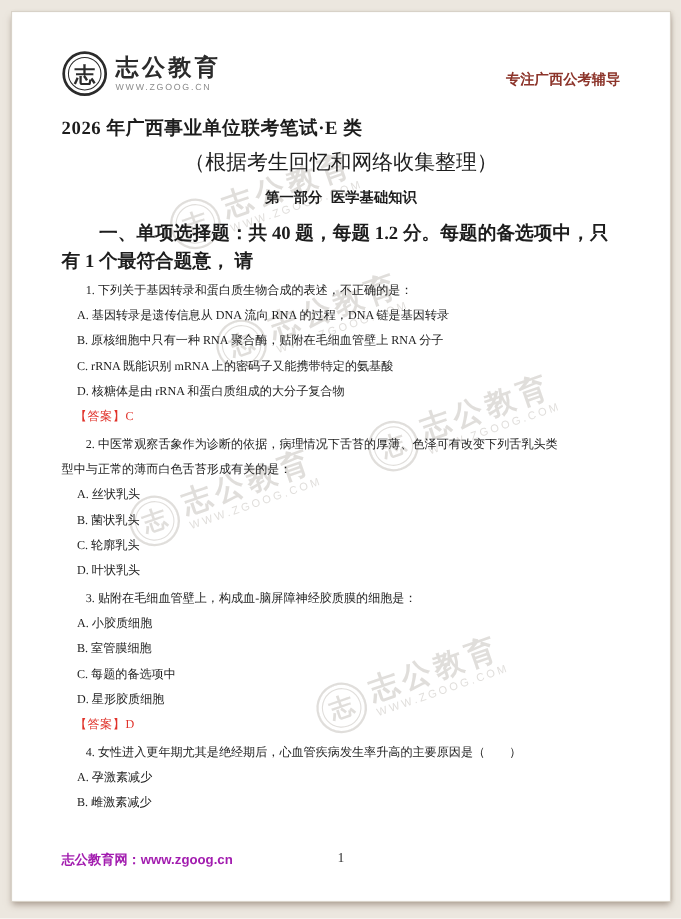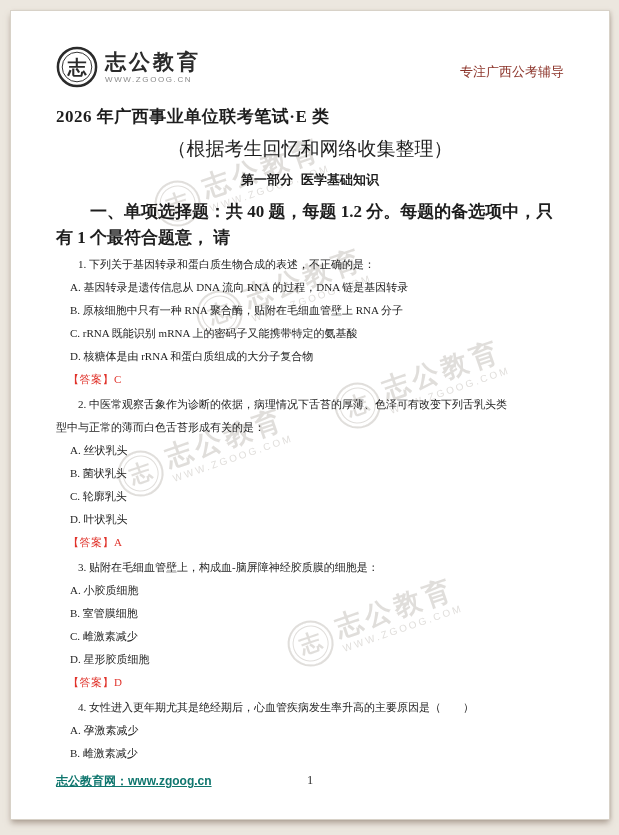--- a/index.html
+++ b/index.html
@@ -31,21 +31,21 @@
   .logo-name {
     font-family: "Liberation Sans", sans-serif;
     font-weight: bold; font-size: 21px; letter-spacing: 3px; color: #2b2b2b; line-height: 24px;
   }
   .logo-url {
     font-family: "Liberation Sans", sans-serif;
     font-size: 8px; letter-spacing: 1.6px; color: #8a8a8a; line-height: 11px;
   }
   .tagline {
     font-family: "Liberation Sans", sans-serif;
-    font-weight: normal; font-size: 13px; color: #8c342a; margin-top: 22px;
+    font-weight: bold; font-size: 13px; color: #8c342a; margin-top: 22px;
   }
 
   
   .title   { margin-top: 12px; text-align: left; font-size: 17px; font-weight: bold; line-height: 24px; letter-spacing: 0.5px; }
   .subtitle{ margin-top: 8px;  text-align: center; font-size: 19px; line-height: 24px; }
   .section { margin-top: 8px;  text-align: center; font-size: 13px; font-weight: bold; line-height: 24px;
              font-family: Liberation Mono, monospace; }
 
   
   .instructions { margin-top: 6px; font-weight: bold; font-size: 17px; }
@@ -58,21 +58,21 @@
   .option { padding-left: 14px; }
   .answer { padding-left: 12px; color: #e0322a; }
   .answer span { letter-spacing: 0.5px; }
 
   
   .footer {
     position: absolute; left: 45px; right: 45px; bottom: 30px;
     z-index: 2; height: 16px;
     font-family: "Liberation Sans", sans-serif; font-size: 12px;
   }
-  .footer-site { font-weight: bold; color: #0f766e; text-decoration: underline; }
+  .footer-site { font-weight: bold; color: #a21caf; }
   .footer-page {
     position: absolute; left: 0; right: 0; text-align: center;
     color: #333; font-family: "Liberation Serif", serif; font-size: 12.5px;
   }
 
   
   .watermark {
     position: absolute; z-index: 1;
     display: flex; align-items: center; gap: 6px;
     transform: rotate(-19deg);
@@ -169,27 +169,26 @@
           <div class="line option">D. 核糖体是由 rRNA 和蛋白质组成的大分子复合物</div>
           <div class="line answer"><span>【答案】</span><span>C</span></div>
         </div>
         <div class="question">
           <div class="line stem first">2. 中医常观察舌象作为诊断的依据，病理情况下舌苔的厚薄、色泽可有改变下列舌乳头类</div>
           <div class="line stem">型中与正常的薄而白色舌苔形成有关的是：</div>
           <div class="line option">A. 丝状乳头</div>
           <div class="line option">B. 菌状乳头</div>
           <div class="line option">C. 轮廓乳头</div>
           <div class="line option">D. 叶状乳头</div>
-          <div class="line answer"><span>【答案】</span><span>A</span></div>
         </div>
         <div class="question">
           <div class="line stem first">3. 贴附在毛细血管壁上，构成血-脑屏障神经胶质膜的细胞是：</div>
           <div class="line option">A. 小胶质细胞</div>
           <div class="line option">B. 室管膜细胞</div>
-          <div class="line option">C. 雌激素减少</div>
+          <div class="line option">C. 每题的备选项中</div>
           <div class="line option">D. 星形胶质细胞</div>
           <div class="line answer"><span>【答案】</span><span>D</span></div>
         </div>
         <div class="question">
           <div class="line stem first">4. 女性进入更年期尤其是绝经期后，心血管疾病发生率升高的主要原因是（　　）</div>
           <div class="line option">A. 孕激素减少</div>
           <div class="line option">B. 雌激素减少</div>
         </div>
       </div>
   </div>

